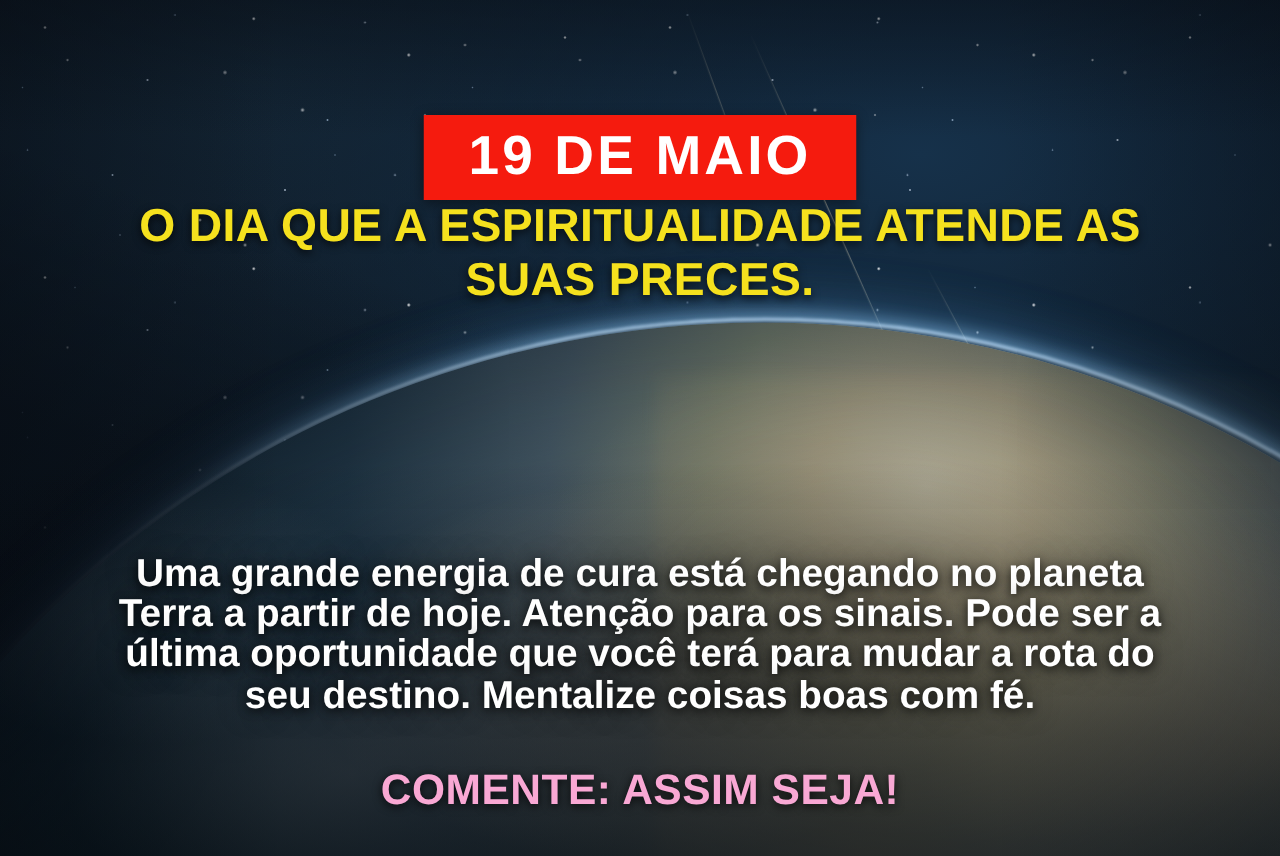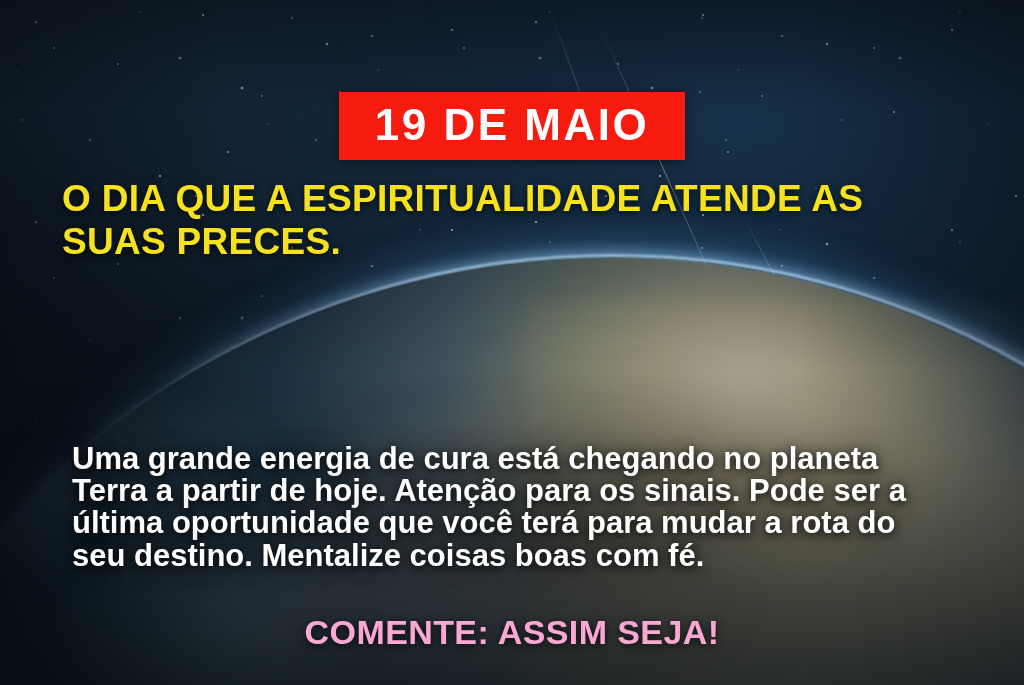--- a/index.html
+++ b/index.html
@@ -177,41 +177,41 @@
     font-size: 44px;
     font-weight: bold;
     letter-spacing: 2.5px;
     line-height: 1;
     padding: 11px 36px 13px 36px;
     white-space: nowrap;
     box-shadow: 0 2px 10px rgba(0,0,0,.45);
   }
 
   .headline {
-    margin-top: 18px;
     color: #f5e11e;
     font-size: 37px;
     font-weight: bold;
     letter-spacing: .3px;
     line-height: 1.16;
+    text-align: center;
     text-shadow: 0 2px 7px rgba(0,0,0,.72);
     max-width: 900px;
   }
 
   .body-copy {
     position: absolute;
     left: 50%;
     transform: translateX(-50%);
     top: 443px;
     width: 880px;
     color: #ffffff;
     font-size: 31px;
     font-weight: bold;
     line-height: 1.04;
-    text-align: left;
+    text-align: center;
     text-shadow: 0 2px 8px rgba(0,0,0,.80), 0 0 22px rgba(0,0,0,.55);
   }
 
   .cta {
     position: absolute;
     left: 50%;
     transform: translateX(-50%);
     top: 613px;
     color: #f9a8d4;
     font-size: 34px;

